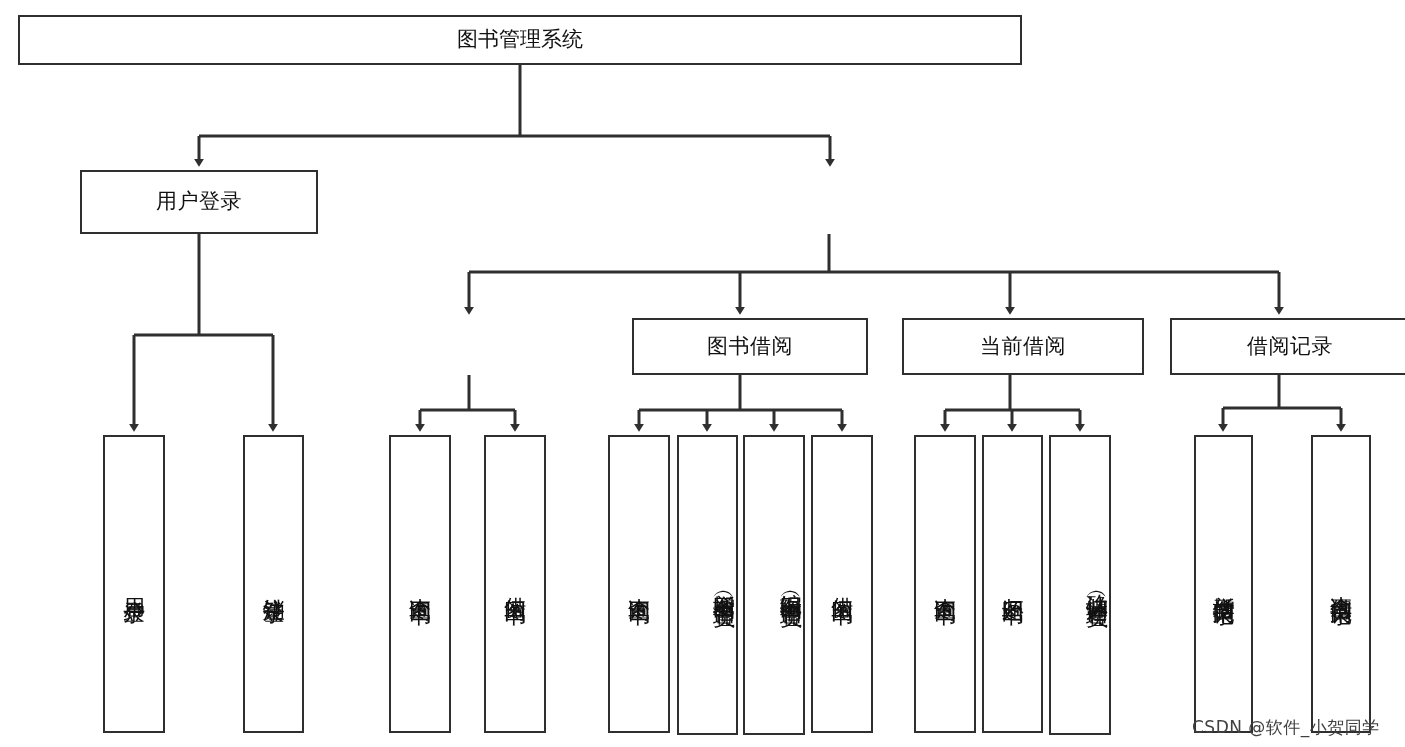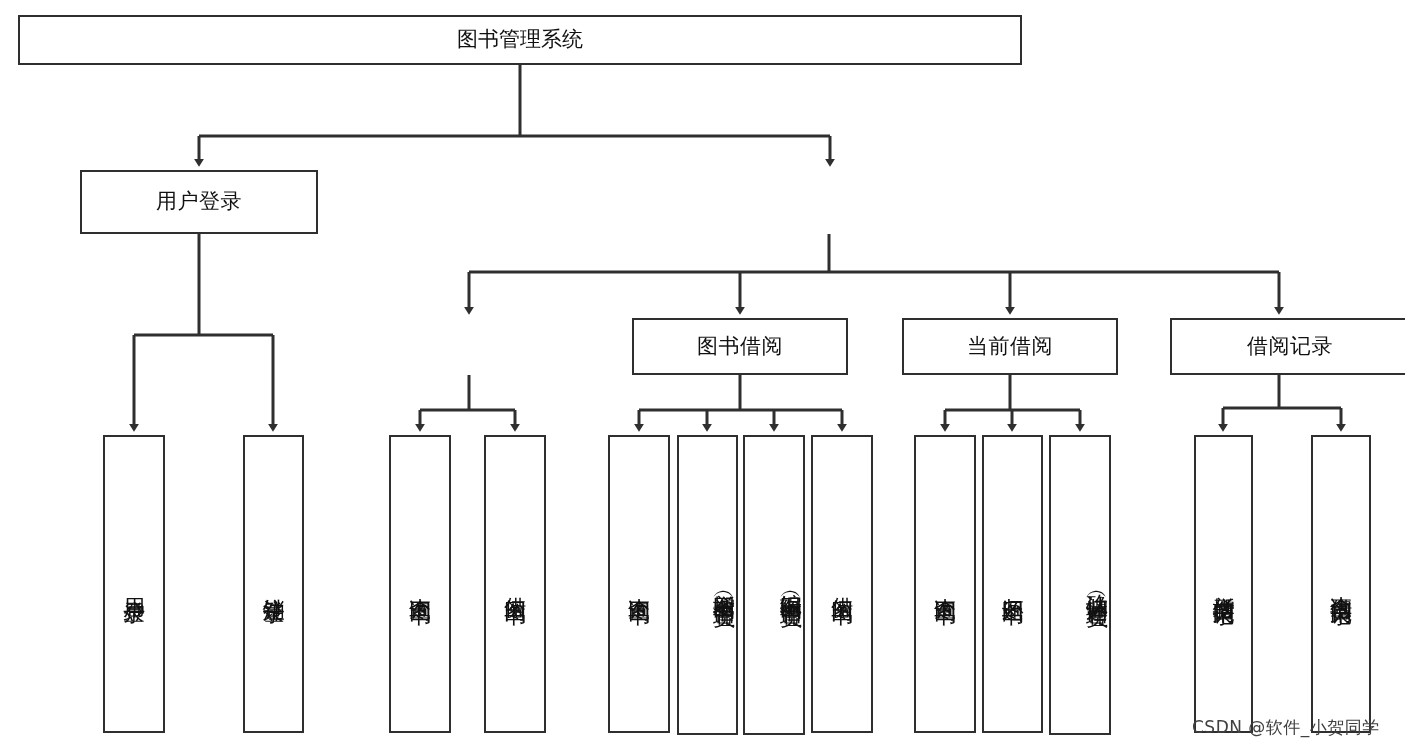--- a/index.html
+++ b/index.html
@@ -119,24 +119,24 @@
   </svg>
 
   <div class="node root" style="left:18px; top:15px; width:1004px; height:50px;">
     <span>图书管理系统</span>
   </div>
 
   <div class="node h" style="left:80px; top:170px; width:238px; height:64px;">
     <span>用户登录</span>
   </div>
 
-  <div class="node h" style="left:632px; top:318px; width:216px; height:57px;">
+  <div class="node h" style="left:632px; top:318px; width:236px; height:57px;">
     <span>图书借阅</span>
   </div>
-  <div class="node h" style="left:902px; top:318px; width:216px; height:57px;">
+  <div class="node h" style="left:902px; top:318px; width:242px; height:57px;">
     <span>当前借阅</span>
   </div>
   <div class="node h" style="left:1170px; top:318px; width:240px; height:57px;">
     <span>借阅记录</span>
   </div>
 
   <div class="node v" style="left:103px; top:435px; width:62px; height:298px;">
     <span>用户登录</span>
   </div>
   <div class="node v" style="left:243px; top:435px; width:61px; height:298px;">

